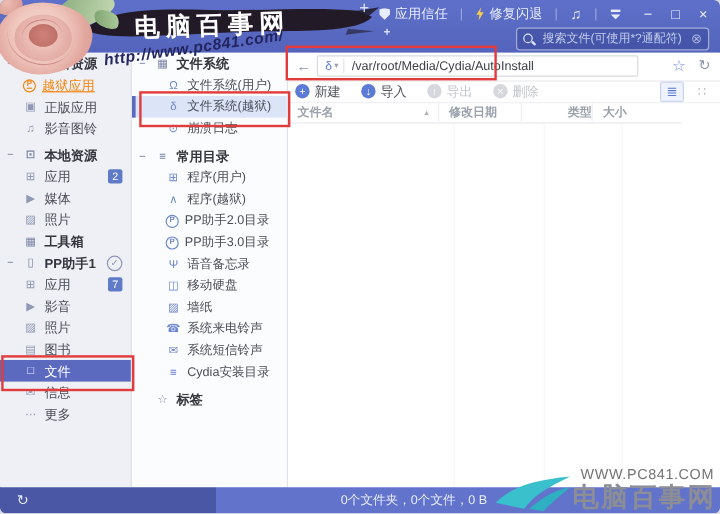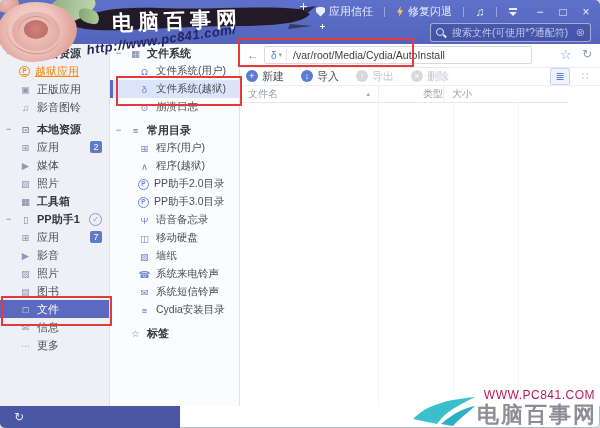--- a/index.html
+++ b/index.html
@@ -95,21 +95,21 @@
   .tbtn{display:flex;align-items:center;margin-right:17px;font-size:11px;color:#4e5158;cursor:pointer;}
   .tbtn .cir{width:12px;height:12px;border-radius:50%;background:#5b7bd6;color:#fff;font-size:9px;
              display:flex;align-items:center;justify-content:center;margin-right:4px;line-height:1;flex:none;}
   .tbtn.dis{color:#c3c6cd;cursor:default;}
   .tbtn.dis .cir{background:#d6d8de;}
   .vts{margin-left:auto;display:flex;align-items:center;margin-right:6px;}
   .vt{width:18px;height:15px;display:flex;align-items:center;justify-content:center;font-size:11px;
       color:#b9bdc6;cursor:pointer;margin-left:6px;}
   .vt.act{color:#5b7bd6;border:1px solid #c9d4f0;background:#eef3fd;border-radius:2px;}
   .thead{position:absolute;left:0;top:42px;width:328px;height:16px;border-bottom:1px solid #e7e9ee;
-         display:flex;font-size:10px;color:#9aa1ac;}
+         display:flex;font-size:10px;color:#9aa1ac;font-weight:bold;}
   .th{display:flex;align-items:center;padding-left:8px;box-sizing:border-box;position:relative;cursor:pointer;}
   .th + .th{border-left:1px solid #eceef2;}
   .th .sort{position:absolute;right:8px;color:#a8adb8;font-size:7px;}
   .colline{position:absolute;top:59px;bottom:0;width:1px;background:#f4f5f8;}
   
   .anno{position:absolute;border:2px solid #e23b3b;z-index:70;pointer-events:none;}
   #anno-address{left:238px;top:38px;width:172px;height:25px;}
   #anno-tree{left:116px;top:76px;width:122px;height:26px;}
   #anno-sidebar{left:1px;top:296px;width:107px;height:26px;}
   
@@ -135,21 +135,21 @@
        border-radius:55% 45% 45% 55%/55% 50% 50% 45%;}
   .brush{left:64px;top:-2px;width:252px;height:44px;z-index:81;}
   .wm-title{left:112px;top:7px;font-family:"Liberation Serif","DejaVu Serif",serif;font-weight:bold;
             font-size:21px;color:#fff;letter-spacing:5px;transform:rotate(-2deg);z-index:83;white-space:nowrap;}
   .wm-url{left:86px;top:32px;font-size:13px;font-weight:bold;font-style:italic;color:#23255f;
           letter-spacing:.5px;transform:rotate(-8deg);z-index:83;white-space:nowrap;}
   .spark{width:7px;height:7px;z-index:81;
          background:linear-gradient(#fff,#fff) center/1.2px 7px no-repeat,
                     linear-gradient(#fff,#fff) center/7px 1.2px no-repeat;opacity:.9;}
   .wm-br{right:3px;top:388px;width:186px;height:40px;z-index:80;}
-  .wm-br-url{position:absolute;right:2px;top:0;font-size:12px;color:#be185d;letter-spacing:.5px;}
+  .wm-br-url{position:absolute;right:2px;top:0;font-size:12px;color:#737373;letter-spacing:.5px;}
   .wm-br-title{position:absolute;right:0;top:12px;font-size:22px;font-weight:bold;color:#8d8d95;letter-spacing:2px;}
   .swoosh{position:absolute;left:0;top:7px;}
 </style>
 </head>
 <body>
 
 <div class="app">
 
   <div class="titlebar">
     <div class="tb-right" id="tb-right">
@@ -364,33 +364,39 @@
         <div class="vts">
           <span class="vt act">≣</span>
           <span class="vt">∷</span>
         </div>
       </div>
     <div class="thead" id="table-header">
         <div class="th" style="width: 138px;">
           <span>文件名</span>
           <span class="sort">▴</span>
         </div>
+        <div class="th" style="width: 75px;">
+          <span>修改日期</span>
+        </div>
         <div class="th" style="width: 65px; justify-content: flex-end;">
           <span>类型</span>
         </div>
         <div class="th" style="width: 82px;">
           <span>大小</span>
         </div>
       </div>
     <div id="table-body"></div>
   <div class="colline" style="left: 138px;"></div>
       <div class="colline" style="left: 213px;"></div>
       <div class="colline" style="left: 278px;"></div>
     </div>
 
+  <div class="statusbar">
+    <span class="statussum">0个文件夹，0个文件，0 B</span>
+  </div>
 
   <div class="anno" id="anno-address"></div>
   <div class="anno" id="anno-tree"></div>
   <div class="anno" id="anno-sidebar"></div>
 
   <div class="wm brush">
     <svg width="252" height="44" viewBox="0 0 252 44">
       <path d="M6 26 C28 12 52 9 96 10 C150 12 196 7 234 11 L246 16 C238 26 208 28 170 28 C130 28 96 31 60 32 C36 33 14 32 6 26 Z" fill="#221a27"></path>
       <path d="M234 11 L252 8 L240 18 Z" fill="#221a27" opacity=".85"></path>
       <path d="M226 26 L248 28 L224 31 Z" fill="#221a27" opacity=".6"></path>

